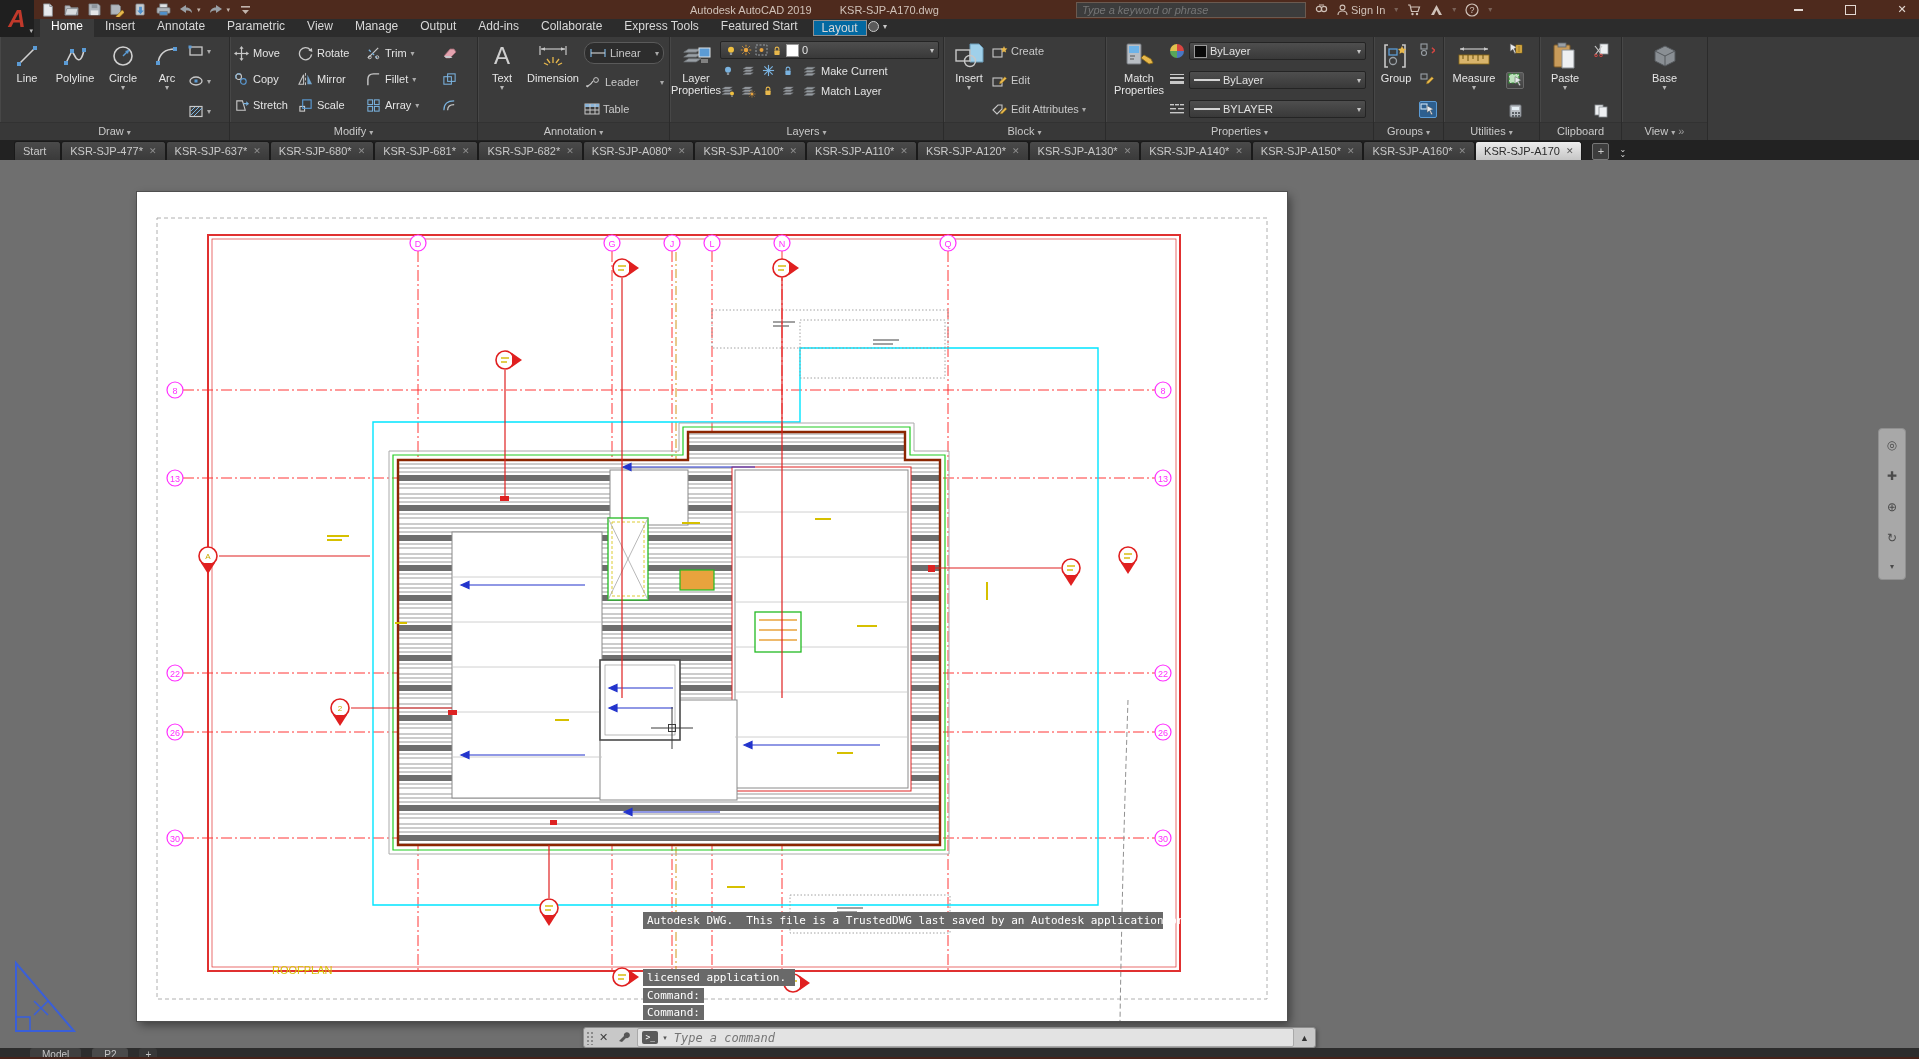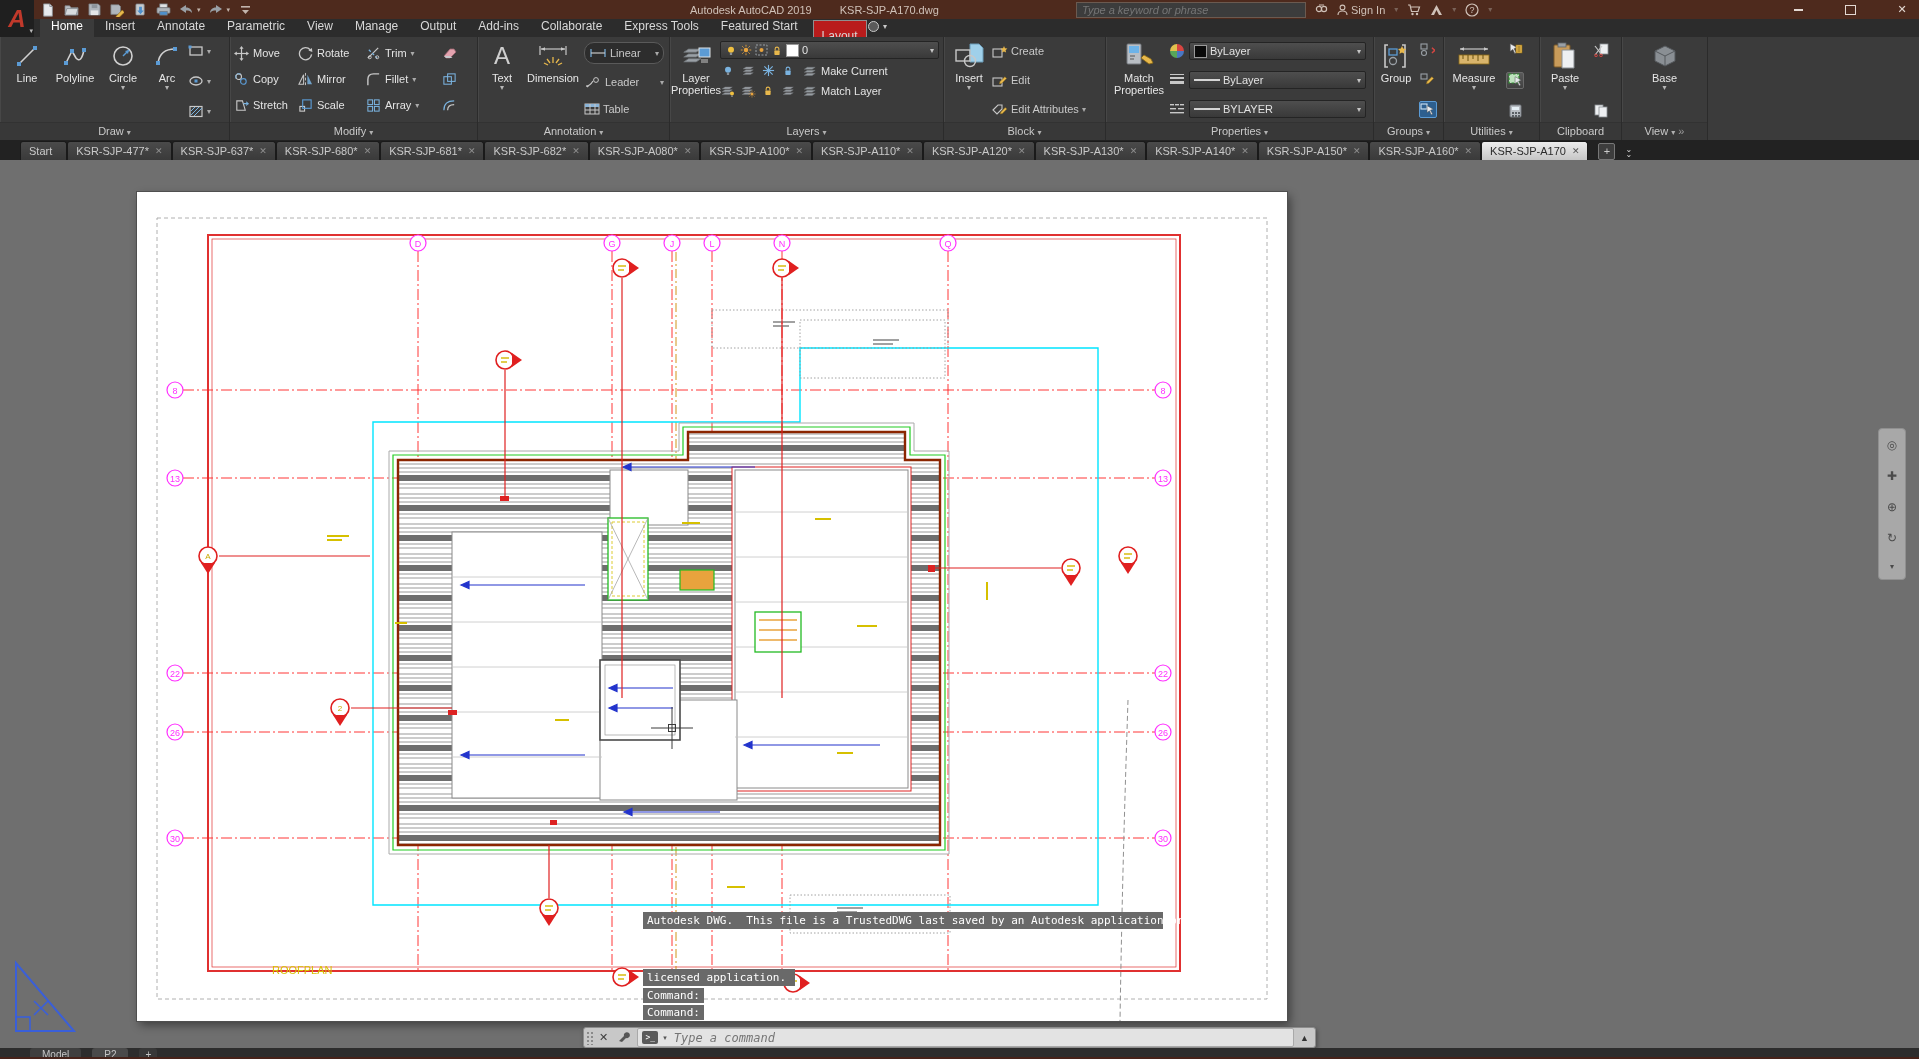--- a/index.html
+++ b/index.html
@@ -26,21 +26,21 @@
   .winbtns{position:absolute;right:6px;top:0;height:19px;display:flex;align-items:center;gap:30px;}
   .winbtn{width:22px;height:15px;display:flex;align-items:center;justify-content:center;color:#e3d8d2;}
   .wb-min::after{content:"";display:block;width:9px;height:2px;background:#e3d8d2;}
   .wb-max::after{content:"";display:block;width:9px;height:8px;border:1px solid #e3d8d2;}
   .wb-close::after{content:"✕";font-size:11px;}
   
   .menubar{position:absolute;left:0;top:19px;width:100%;height:18px;background:#2c2c2c;
            display:flex;align-items:stretch;padding-left:40px;box-sizing:border-box;}
   .mtab{padding:0 11px;display:flex;align-items:flex-start;color:#d8d8d8;font-size:12px;cursor:default;}
   .mtab.active{background:#3b3b3b;color:#fff;}
-  .mtab.boxed{border:1px solid #8f8f8f;background:#b91c1c;margin:1px 4px;padding:8px 8px;}
+  .mtab.boxed{border:1px solid #8f8f8f;background:#0369a1;margin:1px 4px;padding:0 8px;}
   .mtoggle{display:flex;align-items:center;gap:4px;margin-left:10px;color:#c8c8c8;}
   .mtoggle .dot{width:9px;height:9px;border:1px solid #c8c8c8;border-radius:50%;background:#5a5a5a;}
   .mtoggle .car{font-size:8px;}
   
   .ribbon{position:absolute;left:0;top:37px;width:100%;height:103px;background:#3b3b3b;display:flex;}
   .panel{position:relative;border-right:1px solid #2b2b2b;box-shadow:1px 0 0 #474747 inset;
          display:flex;flex-direction:column;box-sizing:border-box;}
   .pbody{flex:1;display:flex;padding:3px 4px 0 4px;gap:2px;}
   .plabel{height:17px;line-height:16px;text-align:center;color:#c9c9c9;background:#383838;
           border-top:1px solid #323232;font-size:11px;white-space:nowrap;overflow:hidden;}
@@ -911,21 +911,21 @@
           <div class="bcaret">▾</div>
         </div>
       </div>
       <div class="plabel"><span>View</span> <span class="car">▾</span> <span style="color:#9a9a9a">»</span></div>
     </div>
 
     <div style="flex:1"></div>
   </div>
 
   <div class="filetabs">
-    <div style="display:flex;align-items:flex-end;padding-left:20px">
+    <div style="display:flex;align-items:flex-end;padding-left:14px">
 
     <div class="ftab">
           <span>Start</span>
           <span class="close"></span>
         </div>
         <div class="ftab">
           <span>KSR-SJP-477*</span>
           <span class="close">✕</span>
         </div>
         <div class="ftab">

